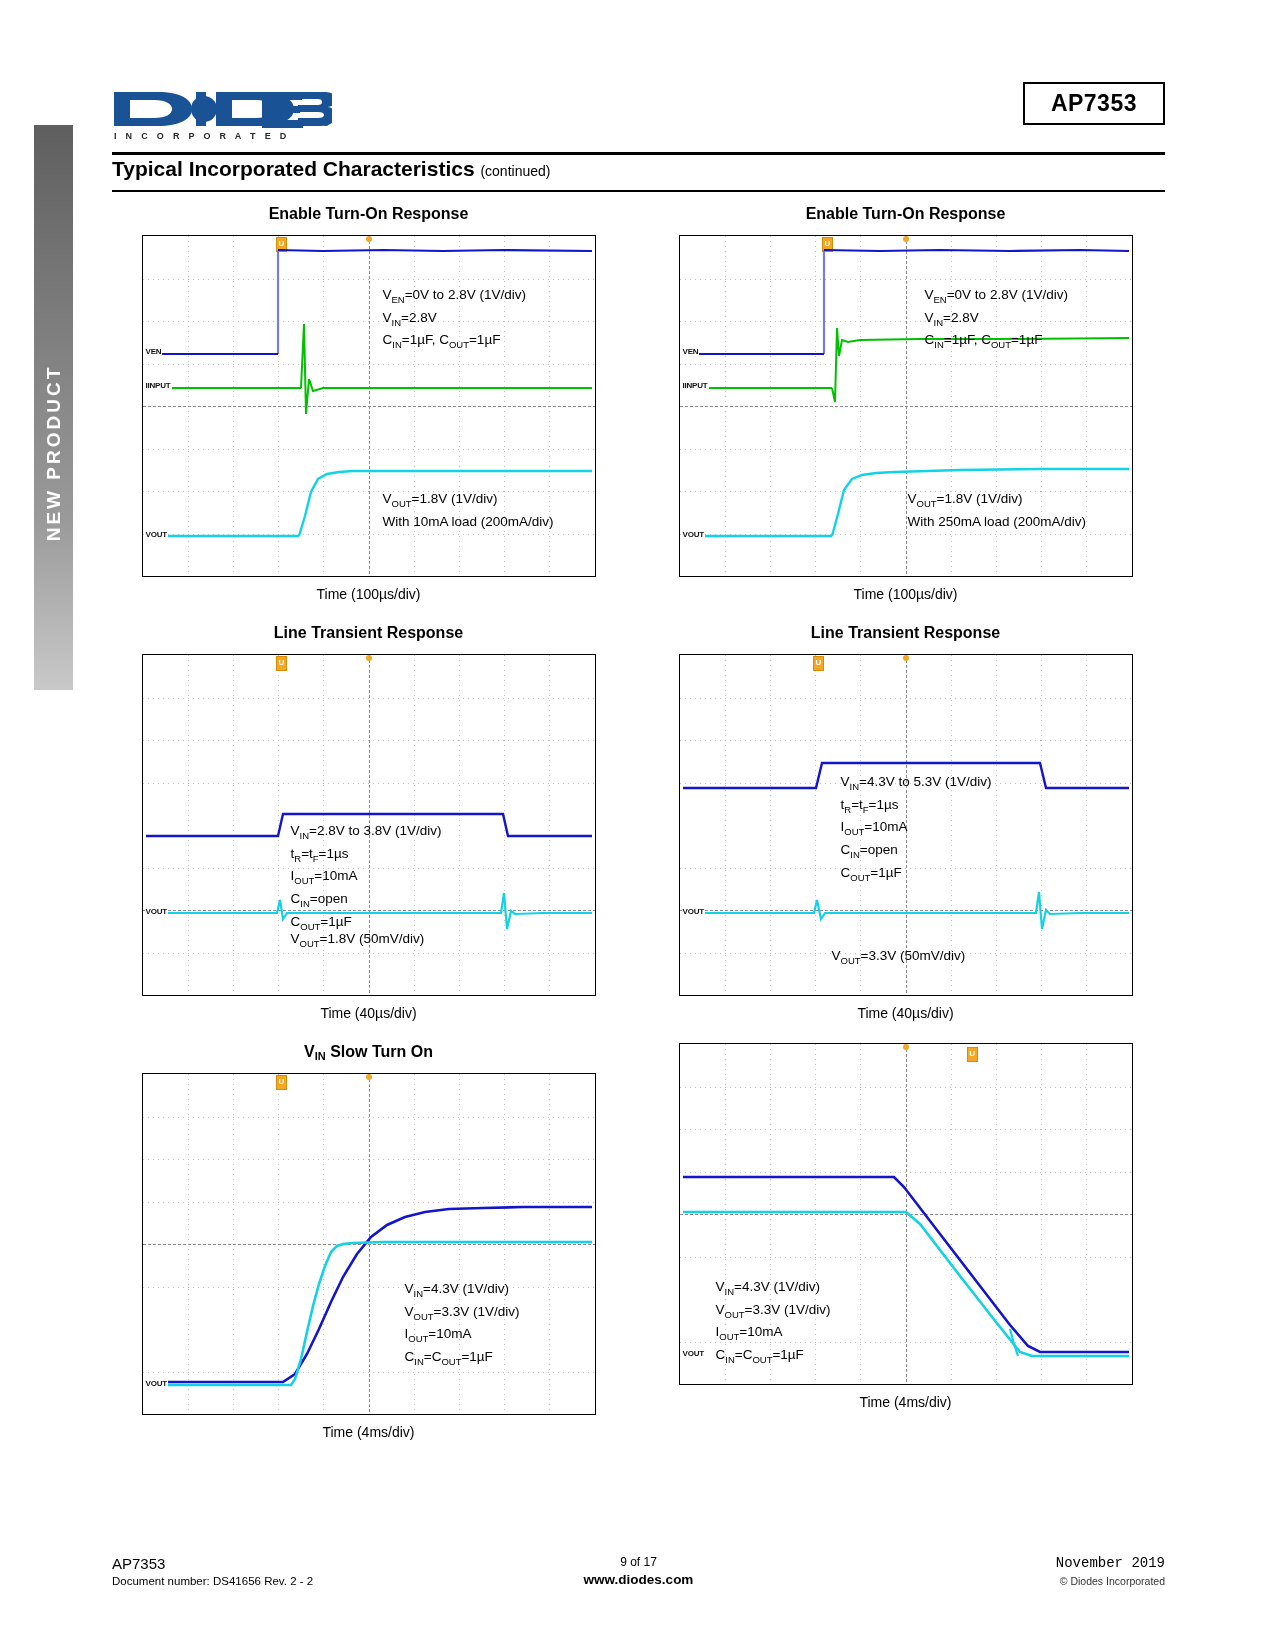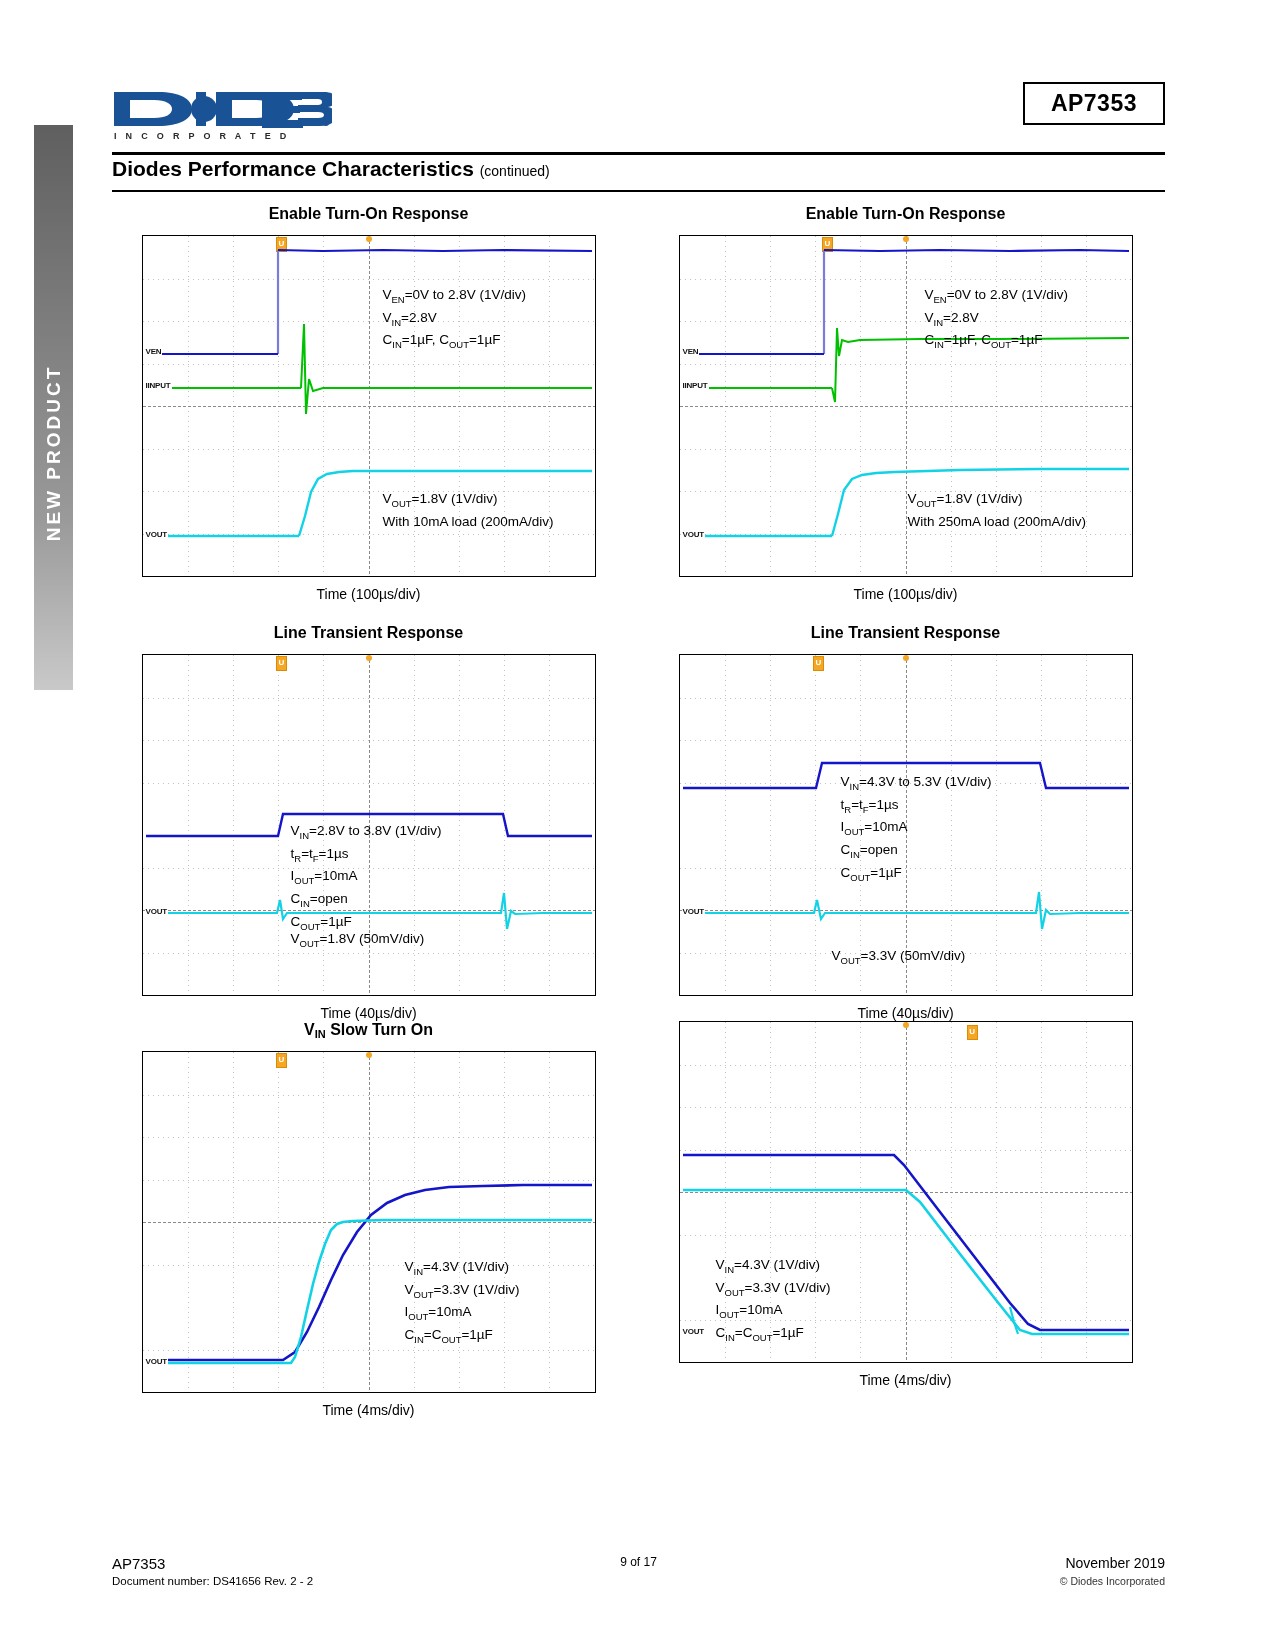--- a/index.html
+++ b/index.html
@@ -73,21 +73,21 @@
   svg.trace{position:absolute;left:0;top:0;}
   
   .footer{position:absolute;left:112px;right:110px;top:1555px;height:60px;font-size:13px;}
   .f-left{position:absolute;left:0;top:0;}
   .f-left .big{font-size:15px;}
   .f-left .small{font-size:11.5px;margin-top:3px;}
   .f-mid{position:absolute;left:0;right:0;top:0;text-align:center;}
   .f-mid .pg{font-size:12px;}
   .f-mid .url{font-size:13.5px;font-weight:bold;margin-top:3px;}
   .f-right{position:absolute;right:0;top:0;text-align:right;}
-  .f-right .big{font-size:14px;}
+  .f-right .big{font-size:14px;font-family:Liberation Mono, monospace;}
   .f-right .small{font-size:10.5px;margin-top:4px;color:#333;}
 </style>
 </head>
 <body>
 
 <div class="side-banner">
   <div class="vtext">NEW PRODUCT</div>
 </div>
 
 <div class="logo">
@@ -104,21 +104,21 @@
     <text x="2" y="49" font-family="Liberation Sans, sans-serif" font-size="9" font-weight="bold" letter-spacing="3.3" fill="#2a2a2a">I N C O R P O R A T E D</text>
   </svg>
 </div>
 
 <div class="partbox">
   <span>AP7353</span>
 </div>
 
 <div class="rule top"></div>
 <div class="sect-title">
-  <span>Diodes Performance Characteristics</span>
+  <span>Typical Incorporated Characteristics</span>
   <span class="cont">(continued)</span>
 </div>
 <div class="rule bot"></div>
 
 <div class="figs">
 
   <div class="figrow">
 
     <div class="fig">
       <div class="fig-title">Enable Turn-On Response</div>
@@ -257,21 +257,21 @@
           <polyline fill="none" stroke="#12d2e6" stroke-width="2.2" points="3,258 60,258 120,258 134,258 137,245 141,264 145,258 200,258 280,258 356,258 359,237 362,274 366,255 370,259 400,258 449,258"></polyline>
         </svg>
         <div class="chlabel" style="left:2px;top:252px;">VOUT</div>
         <div class="ann" style="left:152px;top:118px;margin-left:9px;">V<sub>IN</sub>=4.3V to 5.3V (1V/div)<br>t<sub>R</sub>=t<sub>F</sub>=1µs<br>I<sub>OUT</sub>=10mA<br>C<sub>IN</sub>=open<br>C<sub>OUT</sub>=1µF</div>
         <div class="ann" style="left:152px;top:292px;">V<sub>OUT</sub>=3.3V (50mV/div)</div>
       </div>
       <div class="xlabel">Time (40µs/div)</div>
     </div>
   </div>
 
-  <div class="figrow" style="">
+  <div class="figrow" style="margin-top:22px;">
 
     <div class="fig">
       <div class="fig-title">V<sub>IN</sub> Slow Turn On</div>
       <div class="scope">
         <div class="gline gv" style="left:10%"></div>
           <div class="gline gv" style="left:20%"></div>
         <div class="gline gv" style="left:30%"></div>
           <div class="gline gv" style="left:40%"></div>
         <div class="gline gv" style="left:60%"></div>
           <div class="gline gv" style="left:70%"></div>
@@ -328,18 +328,19 @@
   </div>
 </div>
 
 <div class="footer">
   <div class="f-left">
     <div class="big">AP7353</div>
     <div class="small">Document number: DS41656  Rev. 2 - 2</div>
   </div>
   <div class="f-mid">
     <div class="pg">9 of 17</div>
+    <div class="url">www.diodes.com</div>
   </div>
   <div class="f-right">
     <div class="big">November 2019</div>
     <div class="small">© Diodes Incorporated</div>
   </div>
 </div>
 
 </body></html>

